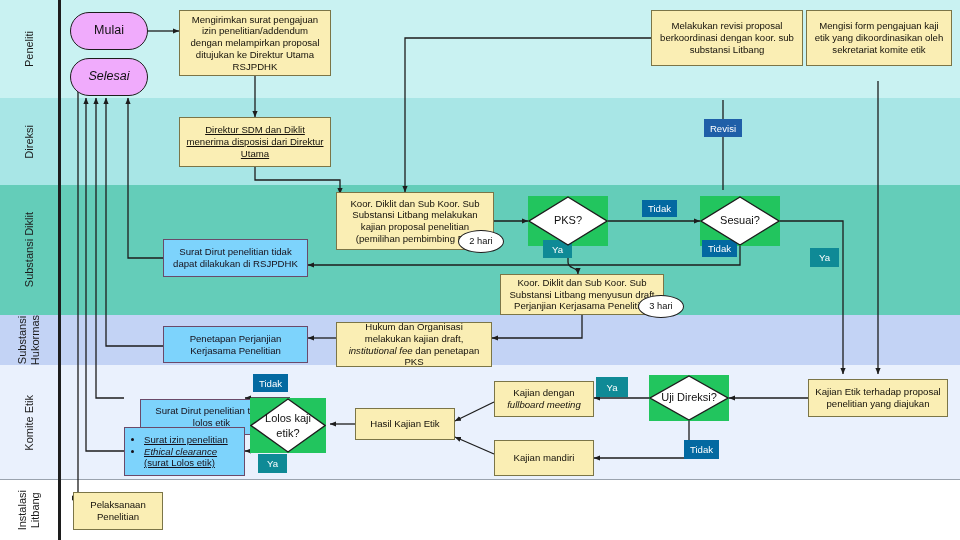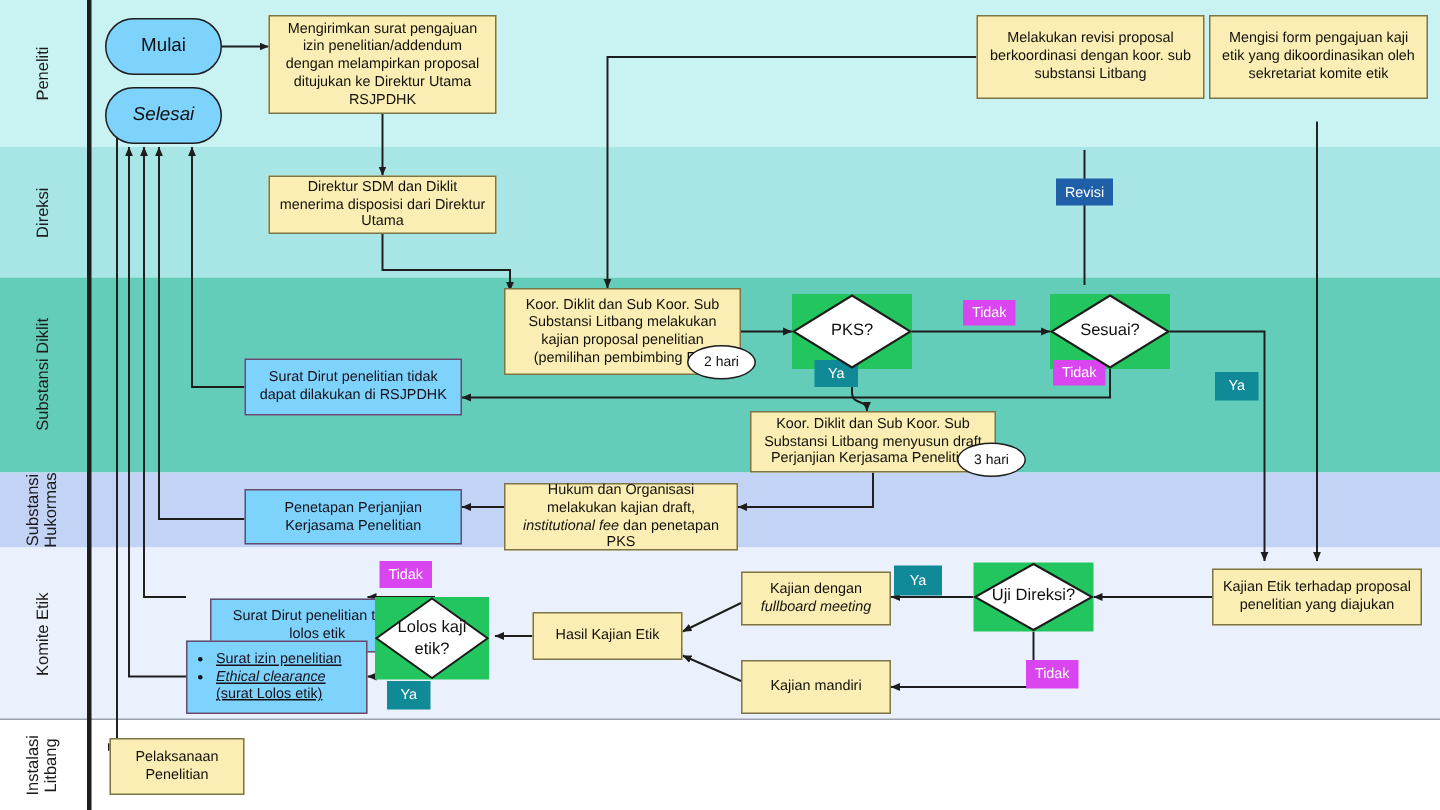--- a/index.html
+++ b/index.html
@@ -21,29 +21,29 @@
   .pool-line{position:absolute;left:58px;top:0;width:3px;height:540px;background:#1d1d1d;}
 
   
   #wires{position:absolute;left:0;top:0;width:960px;height:540px;}
 
   
   .node{position:absolute;box-sizing:border-box;display:flex;align-items:center;
         justify-content:center;text-align:center;padding:3px 6px;line-height:1.22;}
   .proc{background:#faeeb4;border:1.3px solid #7b7547;color:#14110a;font-size:9.6px;}
   .doc{background:#7dd3fc;border:1.3px solid #6a4a6a;color:#17101a;font-size:9.6px;}
-  .term{background:#7dd3fc;border:1.3px solid #1d1d1d;border-radius:999px;color:#101010;font-size:12.5px;}
+  .term{background:#f0abfc;border:1.3px solid #1d1d1d;border-radius:999px;color:#101010;font-size:12.5px;}
   .dec{background:#22c55e;color:#101010;font-size:11px;}
   .dec .dectext{position:relative;z-index:2;}
   .dec svg{position:absolute;left:0;top:0;width:100%;height:100%;z-index:1;}
   .time{background:#ffffff;border:1.2px solid #1d1d1d;border-radius:50%;color:#101010;
         font-size:9.3px;}
   .lbl{position:absolute;box-sizing:border-box;display:flex;align-items:center;
        justify-content:center;font-size:9.6px;color:#ffffff;}
-  .lbl-no{background:#d946ef;}
+  .lbl-no{background:#0369a1;}
   .lbl-yes{background:#0f8a96;}
   .bullets{display:block;text-align:left;width:100%;padding-left:2px;}
   .bullets ul{margin:0;padding-left:11px;}
   .bullets li{margin:0;padding:0;text-decoration:underline;}
   .it{font-style:italic;}
 </style>
 </head>
 <body>
 
 <div id="canvas">
@@ -158,21 +158,21 @@
   </div>
 
   <div class="node proc" style="left:651px;top:10px;width:152px;height:56px;">
     <span>Melakukan revisi proposal berkoordinasi dengan koor. sub substansi Litbang</span>
   </div>
 
   <div class="node proc" style="left:806px;top:10px;width:146px;height:56px;">
     <span>Mengisi form pengajuan kaji etik yang dikoordinasikan oleh sekretariat komite etik</span>
   </div>
 
-  <div class="node proc" style="left:179px;top:117px;width:152px;height:39px;">
+  <div class="node proc" style="left:179px;top:117px;width:152px;height:50px;text-decoration:underline;">
     <span>Direktur SDM dan Diklit menerima disposisi dari Direktur Utama</span>
   </div>
 
   <div class="lbl" style="left:704px;top:119px;width:38px;height:18px;background:#1f5fa8;">
     <span>Revisi</span>
   </div>
 
   <div class="node proc" style="left:336px;top:192px;width:158px;height:58px;">
     <span>Koor. Diklit dan Sub Koor. Sub Substansi Litbang melakukan kajian proposal penelitian (pemilihan pembimbing RS)</span>
   </div>

